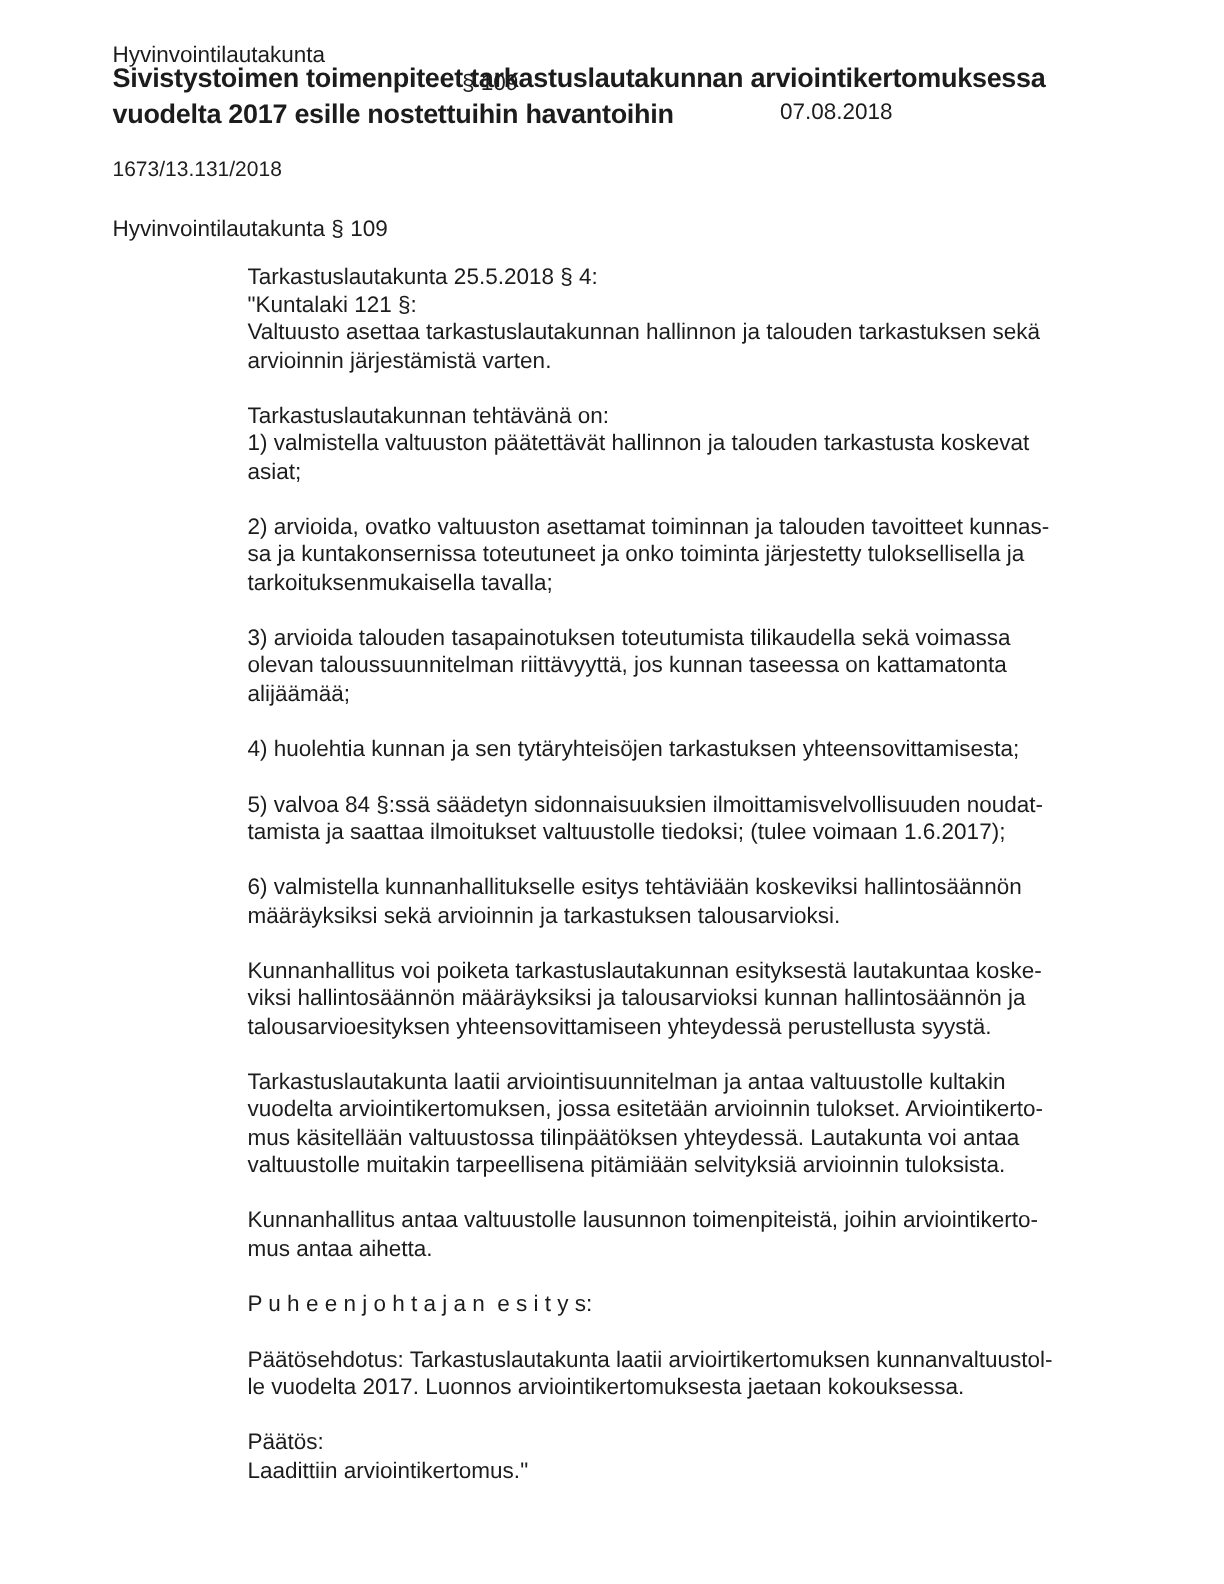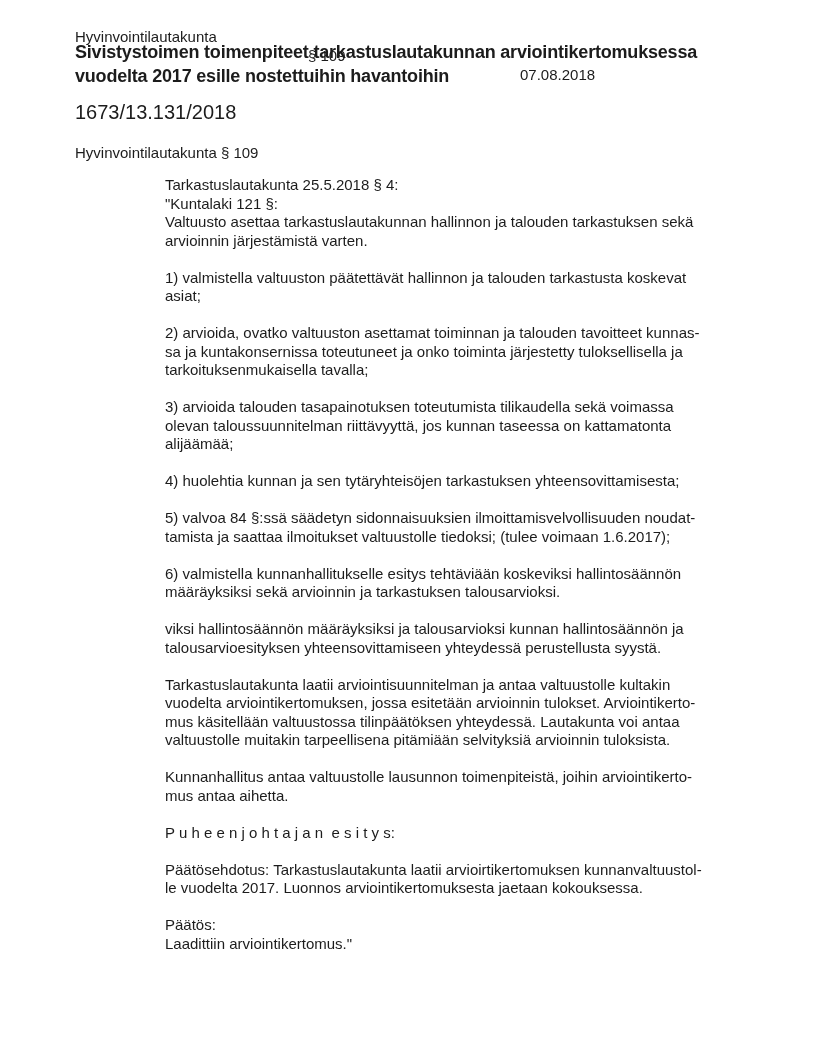--- a/index.html
+++ b/index.html
@@ -31,21 +31,21 @@
   .doc-title {
     margin-top: 13px;
     font-size: 18px;
     line-height: 24px;
     font-weight: bold;
     letter-spacing: -0.2px;
   }
   .doc-title .title-line { display: block; }
   .case-number {
     margin-top: 15px;
-    font-size: 20px;
+    font-size: 14px;
     line-height: 19px;
   }
   .section-heading {
     margin-top: 21px;
     font-size: 15px;
     line-height: 19px;
   }
   .doc-body {
     margin-top: 14px;
     margin-left: 90px;   
@@ -78,20 +78,21 @@
   <div class="section-heading">Hyvinvointilautakunta § 109</div>
 
   <div class="doc-body">
       <div class="para">
         <div class="line">Tarkastuslautakunta 25.5.2018 § 4:</div>
         <div class="line">"Kuntalaki 121 §:</div>
         <div class="line">Valtuusto asettaa tarkastuslautakunnan hallinnon ja talouden tarkastuksen sekä</div>
         <div class="line">arvioinnin järjestämistä varten.</div>
       </div>
       <div class="para">
+        <div class="line">Tarkastuslautakunnan tehtävänä on:</div>
         <div class="line">1) valmistella valtuuston päätettävät hallinnon ja talouden tarkastusta koskevat</div>
         <div class="line">asiat;</div>
       </div>
       <div class="para">
         <div class="line">2) arvioida, ovatko valtuuston asettamat toiminnan ja talouden tavoitteet kunnas-</div>
         <div class="line">sa ja kuntakonsernissa toteutuneet ja onko toiminta järjestetty tuloksellisella ja</div>
         <div class="line">tarkoituksenmukaisella tavalla;</div>
       </div>
       <div class="para">
         <div class="line">3) arvioida talouden tasapainotuksen toteutumista tilikaudella sekä voimassa</div>
@@ -103,20 +104,21 @@
       </div>
       <div class="para">
         <div class="line">5) valvoa 84 §:ssä säädetyn sidonnaisuuksien ilmoittamisvelvollisuuden noudat-</div>
         <div class="line">tamista ja saattaa ilmoitukset valtuustolle tiedoksi; (tulee voimaan 1.6.2017);</div>
       </div>
       <div class="para">
         <div class="line">6) valmistella kunnanhallitukselle esitys tehtäviään koskeviksi hallintosäännön</div>
         <div class="line">määräyksiksi sekä arvioinnin ja tarkastuksen talousarvioksi.</div>
       </div>
       <div class="para">
+        <div class="line">Kunnanhallitus voi poiketa tarkastuslautakunnan esityksestä lautakuntaa koske-</div>
         <div class="line">viksi hallintosäännön määräyksiksi ja talousarvioksi kunnan hallintosäännön ja</div>
         <div class="line">talousarvioesityksen yhteensovittamiseen yhteydessä perustellusta syystä.</div>
       </div>
       <div class="para">
         <div class="line">Tarkastuslautakunta laatii arviointisuunnitelman ja antaa valtuustolle kultakin</div>
         <div class="line">vuodelta arviointikertomuksen, jossa esitetään arvioinnin tulokset. Arviointikerto-</div>
         <div class="line">mus käsitellään valtuustossa tilinpäätöksen yhteydessä. Lautakunta voi antaa</div>
         <div class="line">valtuustolle muitakin tarpeellisena pitämiään selvityksiä arvioinnin tuloksista.</div>
       </div>
       <div class="para">

